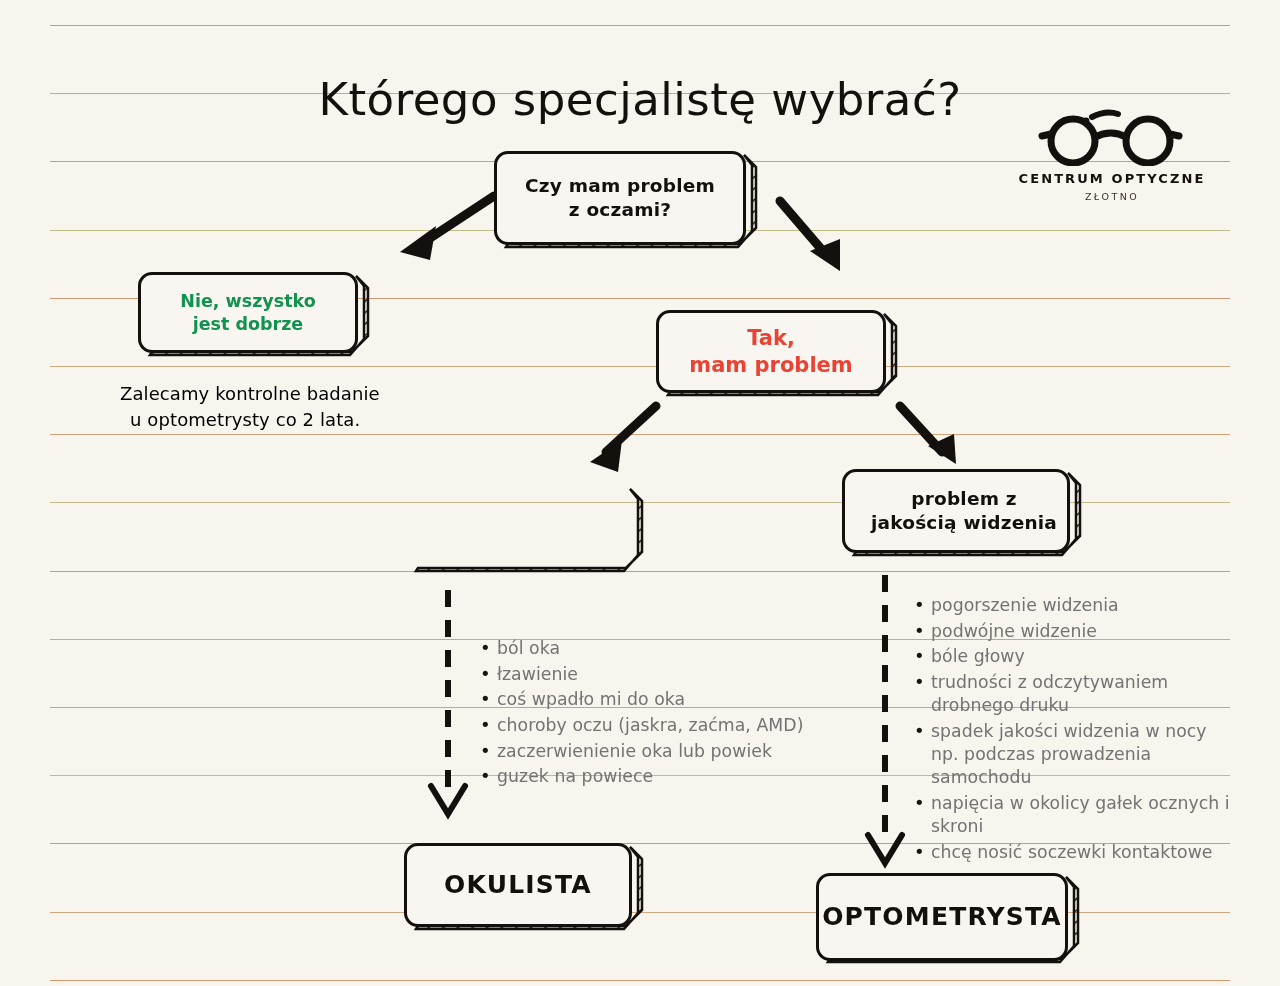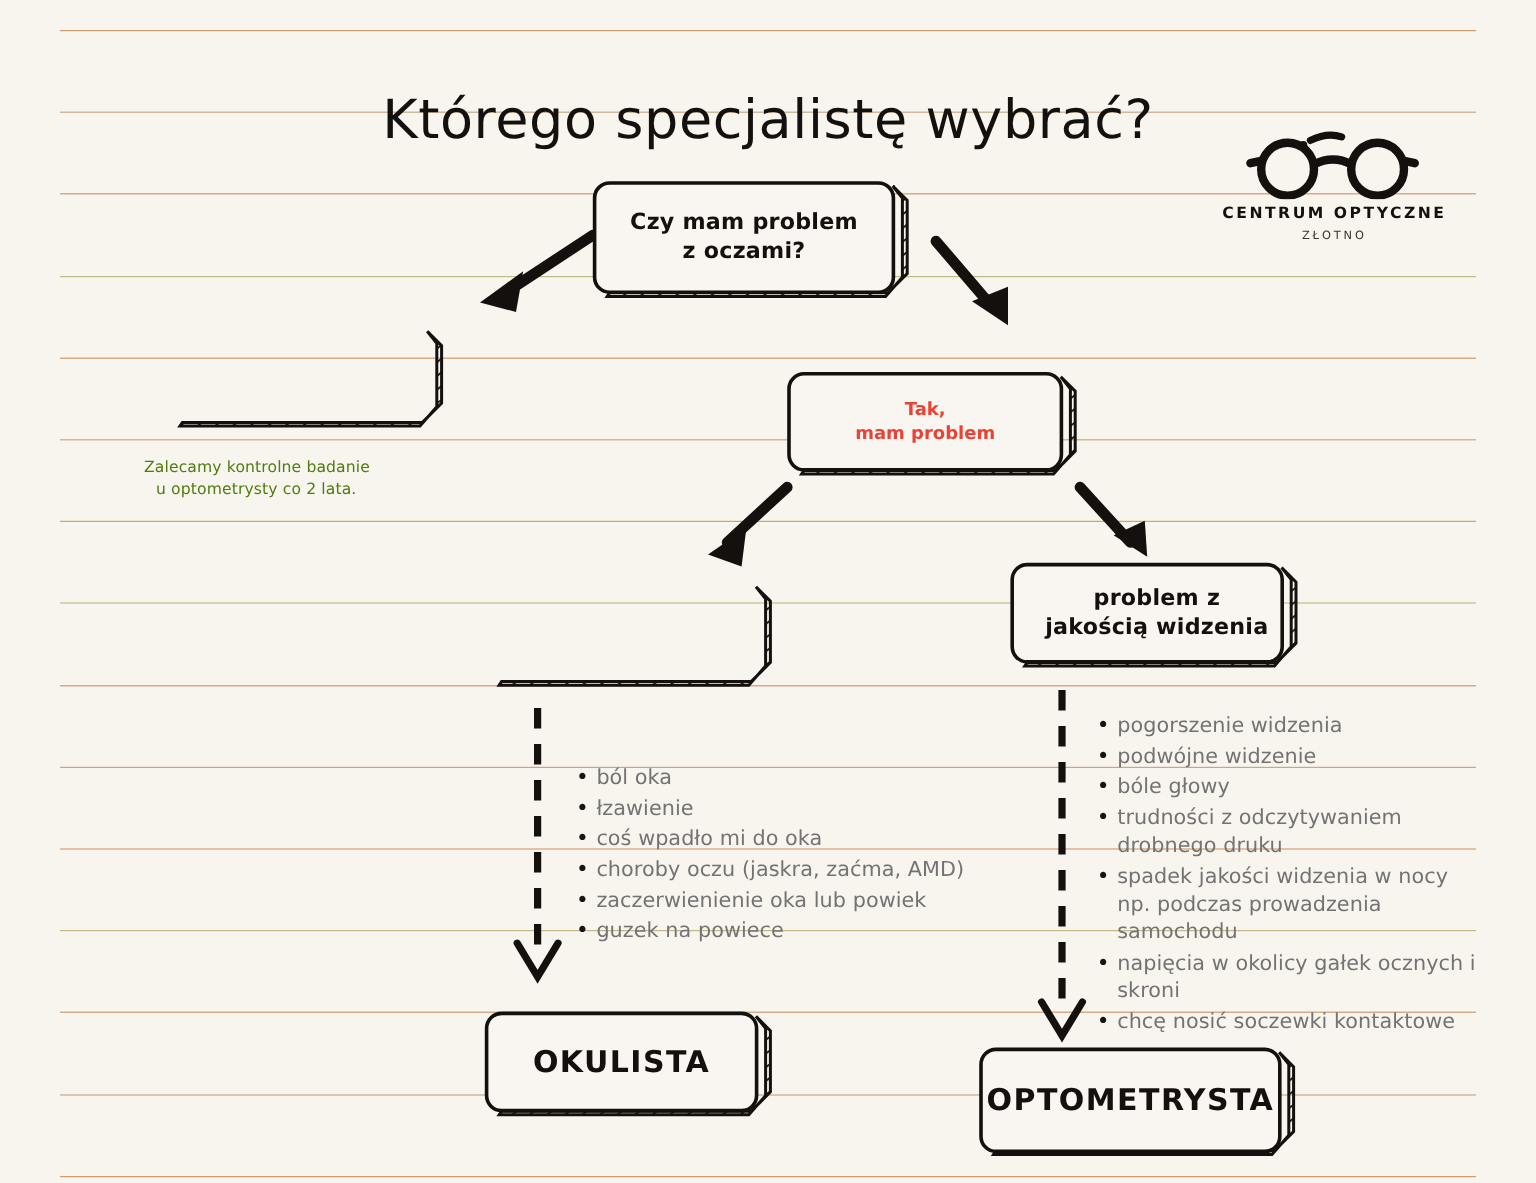--- a/index.html
+++ b/index.html
@@ -50,34 +50,34 @@
     border:3px solid #13100d;
     border-radius:14px;
     display:flex; align-items:center; justify-content:center;
     text-align:center;
     z-index:4;
   }
   .node .label { line-height:1.28; padding:0 10px; }
   .node.bold  .label { font-weight:700; font-size:18.5px; color:#13100d; letter-spacing:0.2px; }
   .node.big   .label { font-weight:700; font-size:25px; color:#13100d; letter-spacing:1.2px; }
   .node.green .label { font-weight:700; font-size:17.5px; color:#12924f; }
-  .node.red   .label { font-weight:700; font-size:15px; color:#ea4334; }
+  .node.red   .label { font-weight:700; font-size:21px; color:#ea4334; }
 
   
   .shade { position:absolute; z-index:3; }
   .shade svg { display:block; }
 
   
   .connector { position:absolute; z-index:2; }
   .connector svg { display:block; overflow:visible; }
 
   
   .note {
     position:absolute;
-    font-size:13px; color:#4d7c0f; line-height:1.45;
+    font-size:18px; color:#000000; line-height:1.45;
     letter-spacing:0.1px;
     z-index:4;
   }
 
   
   .bullets { position:absolute; z-index:4; }
   .bullets ul { list-style:none; margin:0; padding:0; }
   .bullets li {
     position:relative;
     padding-left:19px;
@@ -192,20 +192,26 @@
       <span>Czy mam problem</span><br>
       <span>z oczami?</span>
     </span>
   </div>
 
   <div class="shade" style="left:138px; top:272px;">
     <svg width="240" height="92" viewBox="0 0 240 92">
       <path d="M14 80 L214 80 L230 64 L230 16 L218 4 L226 14 L226 67 L212 83 L12 83 Z" fill="url(#h1)" stroke="#13100d" stroke-width="2.5"></path>
     </svg>
   </div>
+  <div class="node green" style="left:138px; top:272px; width:220px; height:81px;">
+    <span class="label">
+      <span>Nie, wszystko</span><br>
+      <span>jest dobrze</span>
+    </span>
+  </div>
 
   <div class="note" style="left:120px; top:381px; width:300px;">
     <span>Zalecamy kontrolne badanie</span><br>
     <span style="margin-left:10px; display:inline-block;">u optometrysty co 2 lata.</span>
   </div>
 
   <div class="shade" style="left:656px; top:310px;">
     <svg width="250" height="95" viewBox="0 0 250 95">
       <path d="M14 82 L224 82 L240 66 L240 16 L228 4 L236 14 L236 69 L222 85 L12 85 Z" fill="url(#h1)" stroke="#13100d" stroke-width="2.5"></path>
     </svg>

